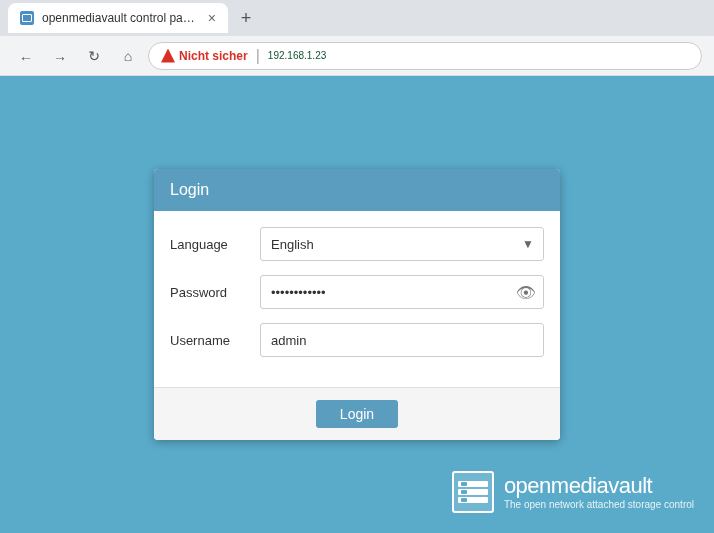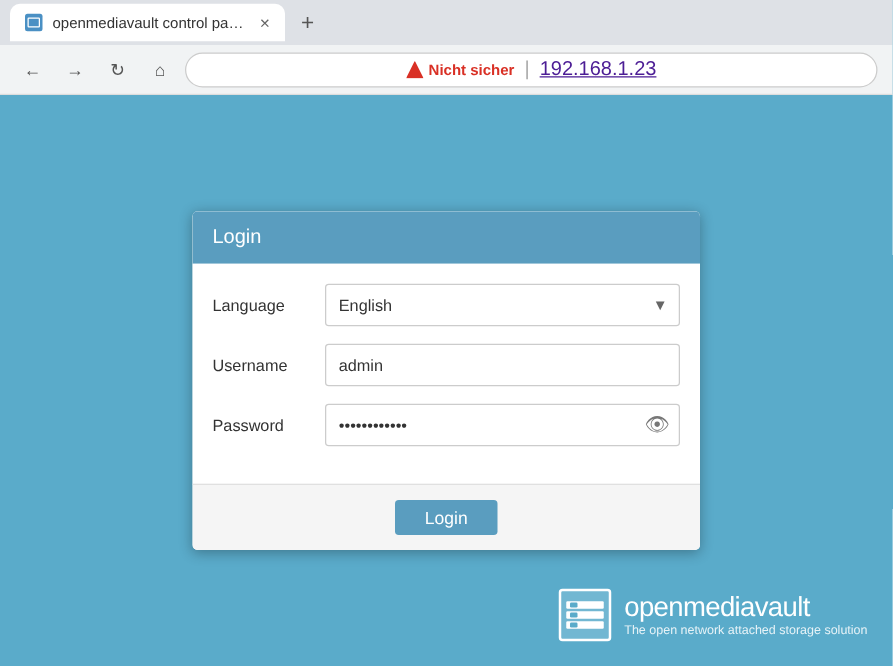--- a/index.html
+++ b/index.html
@@ -95,21 +95,20 @@
     .address-bar-wrapper {
       flex: 1;
       display: flex;
       align-items: center;
       background: #fff;
       border: 1px solid #ccc;
       border-radius: 20px;
       height: 28px;
       padding: 0 12px;
       gap: 6px;
-      justify-content: center;
     }
     .security-warning {
       display: flex;
       align-items: center;
       gap: 4px;
       color: #d93025;
       font-size: 12px;
       font-weight: bold;
     }
     .warning-triangle {
@@ -119,23 +118,22 @@
       clip-path: polygon(50% 0%, 0% 100%, 100% 100%);
       display: inline-block;
       flex-shrink: 0;
     }
     .address-separator {
       color: #aaa;
       font-size: 16px;
       margin: 0 2px;
     }
     .address-text {
-      font-size: 16px;
-      color: #4c1d95;
-      text-decoration: underline;
+      font-size: 10px;
+      color: #14532d;
     }
 
     
     .page-content {
       width: 714px;
       height: 457px;
       background: #5aabca;
       display: flex;
       align-items: center;
       justify-content: center;
@@ -350,43 +348,43 @@
             <option>English</option>
             <option>Deutsch</option>
             <option>Français</option>
             <option>Español</option>
           </select>
           <span class="select-arrow">▼</span>
         </div>
       </div>
 
       <div class="form-row">
-        <label class="form-label">Username</label>
-        <input class="form-control" type="text" value="admin" style="">
-      </div>
-
-      <div class="form-row">
         <label class="form-label">Password</label>
         <div class="password-wrapper">
           <input type="password" value="••••••••••••" style="">
           <span class="password-eye">👁</span>
         </div>
       </div>
 
+      <div class="form-row">
+        <label class="form-label">Username</label>
+        <input class="form-control" type="text" value="admin" style="">
+      </div>
+
     </div>
     <div class="login-card-footer">
       <button class="login-btn">Login</button>
     </div>
   </div>
 
   <div class="branding">
     <div class="branding-logo">
       <div class="logo-line"></div>
       <div class="logo-line"></div>
       <div class="logo-line"></div>
     </div>
     <div class="branding-text">
       <span class="brand-name">openmediavault</span>
-      <span class="brand-tagline">The open network attached storage solution</span>
+      <span class="brand-tagline">The open network attached storage control</span>
     </div>
   </div>
 
 </div>
 
 </body></html>

